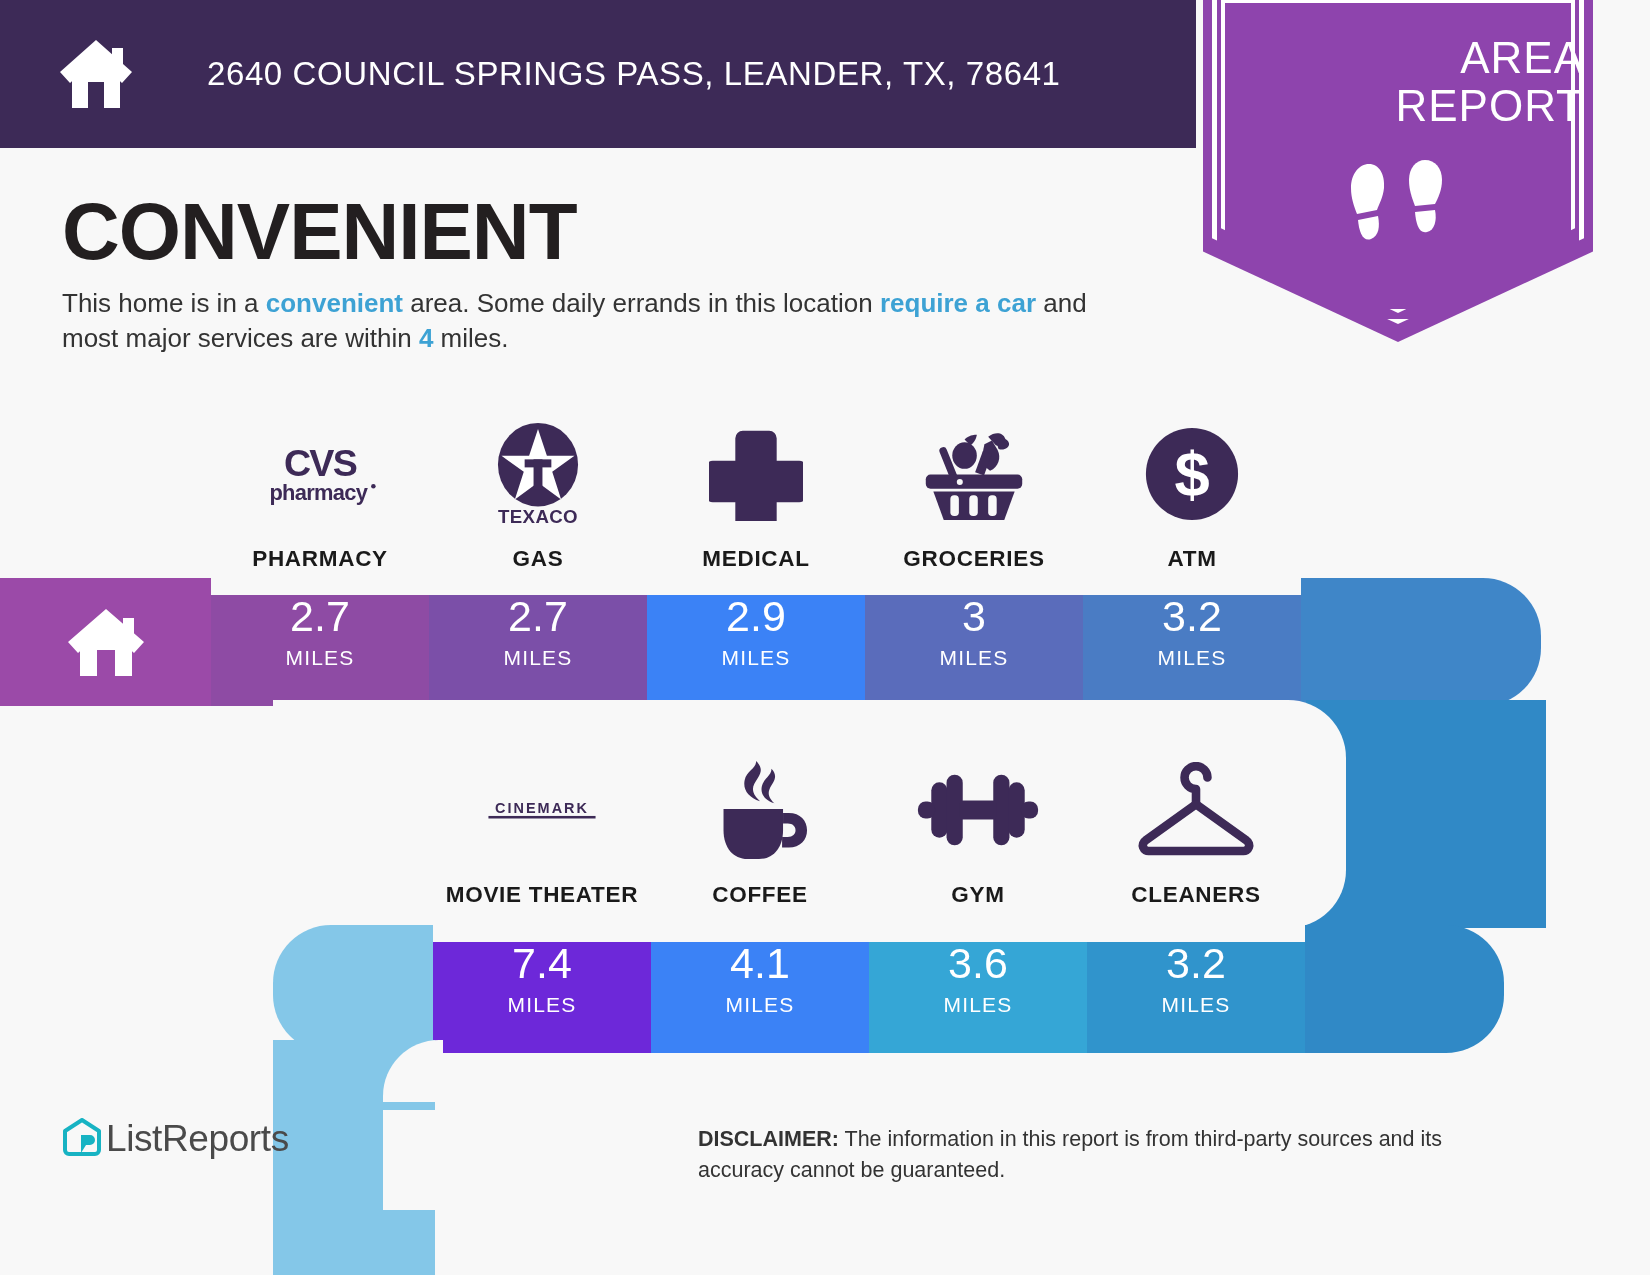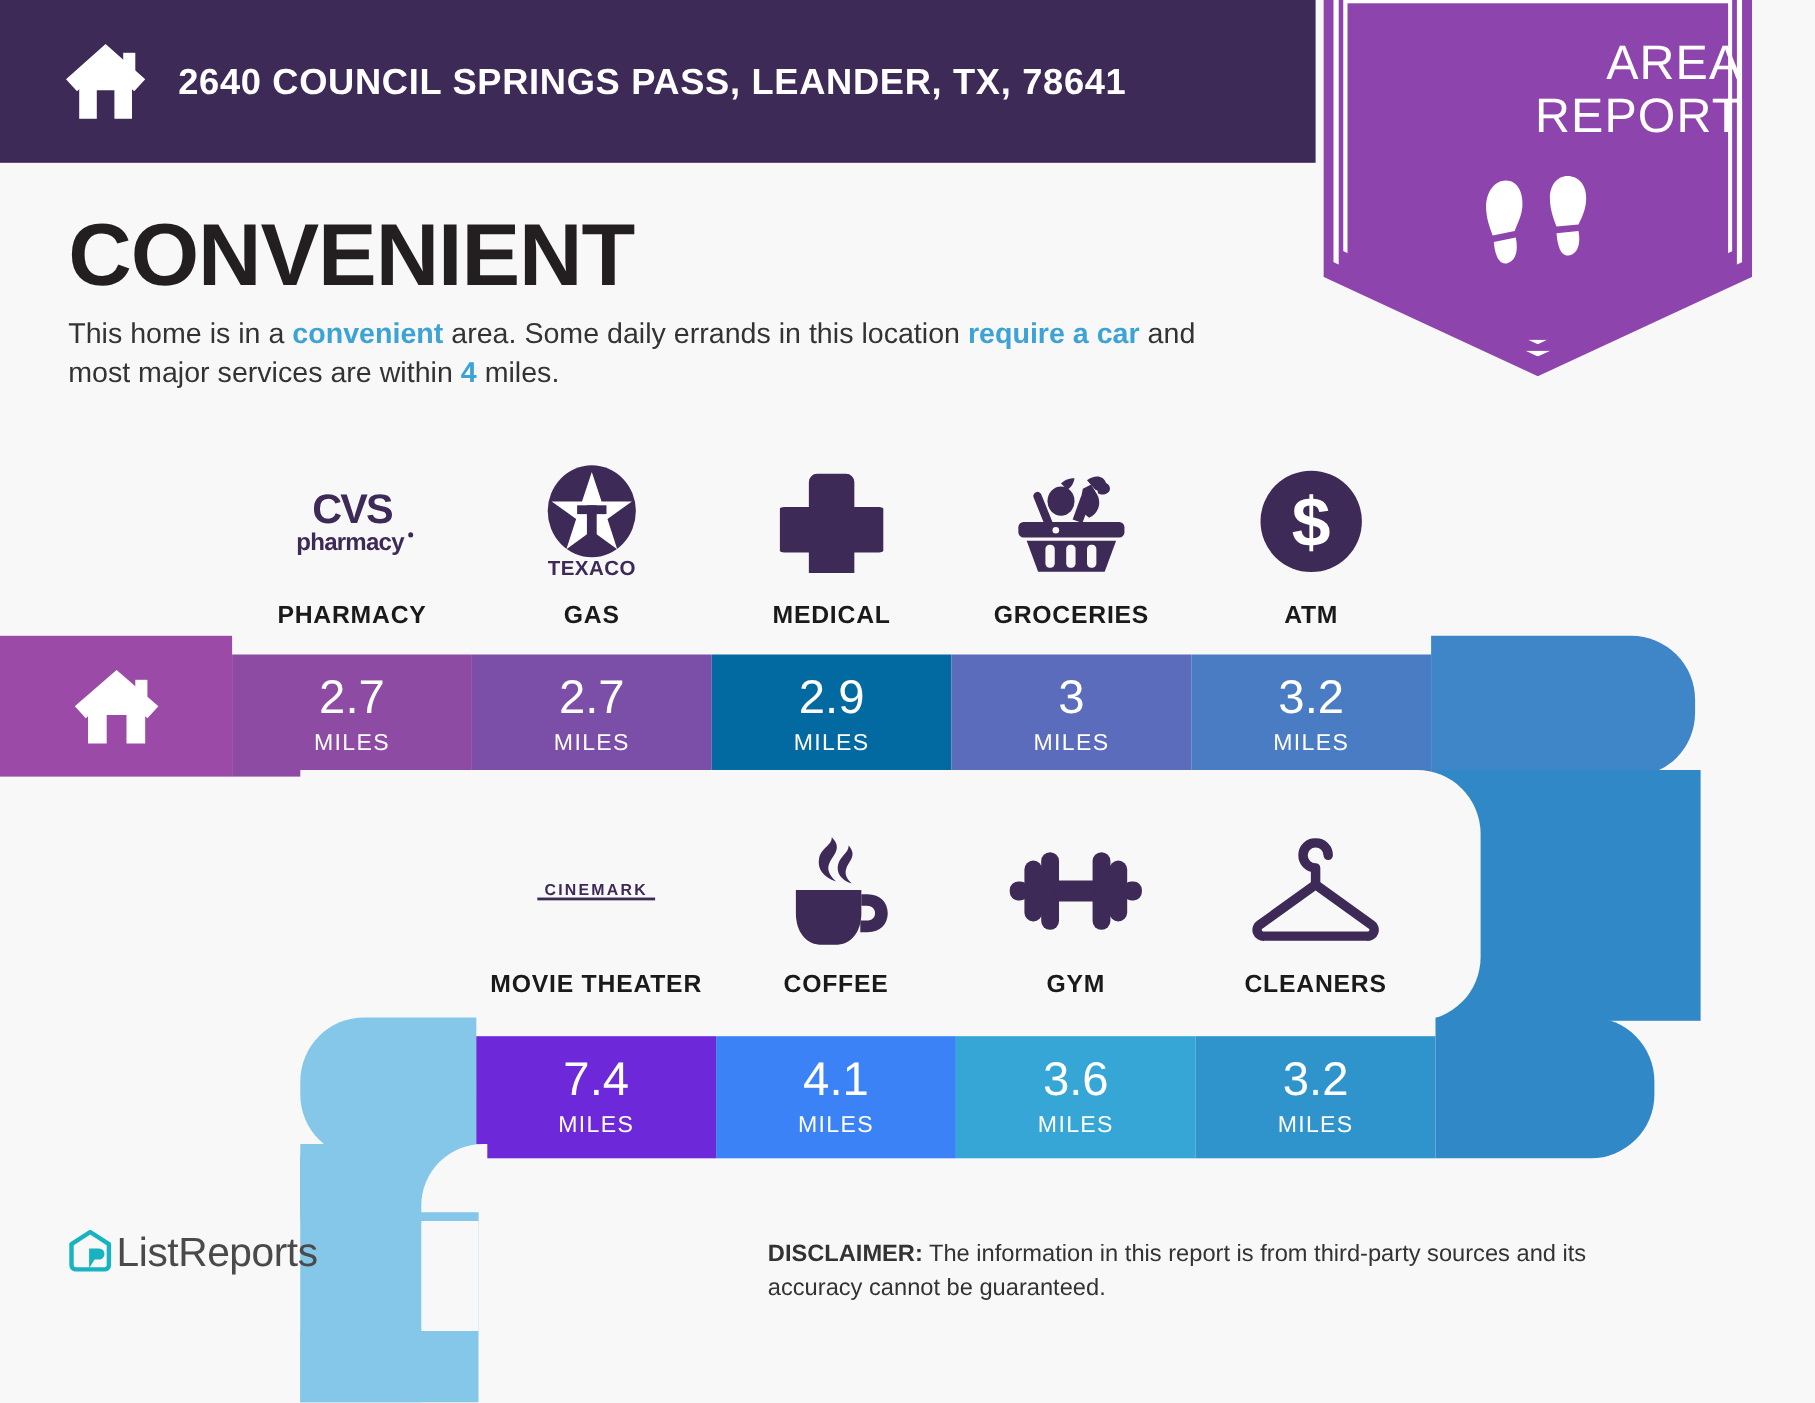--- a/index.html
+++ b/index.html
@@ -12,22 +12,22 @@
   }
   .page { position: relative; width: 1650px; height: 1275px; background: #f8f8f8; }
 
   
   .header {
     position: absolute; left: 0; top: 0; width: 1196px; height: 148px;
     background: #3d2a57; display: flex; align-items: center;
   }
   .header-home { margin-left: 58px; width: 76px; height: 72px; flex: none; }
   .header-address {
-    margin-left: 28px; color: #ffffff; font-size: 33px; letter-spacing: 0.6px;
-    font-weight: 700; white-space: nowrap;
+    margin-left: 73px; color: #ffffff; font-size: 33px; letter-spacing: 0.6px;
+    font-weight: 400; white-space: nowrap;
   }
 
   
   .badge {
     position: absolute; left: 1203px; top: -6px; width: 390px; height: 348px;
     background: #8e44ad;
     -webkit-clip-path: polygon(0 0, 100% 0, 100% 74%, 50% 100%, 0 74%);
     clip-path: polygon(0 0, 100% 0, 100% 74%, 50% 100%, 0 74%);
   }
   .badge-inner {
@@ -74,21 +74,21 @@
     margin-top: 16px; font-size: 22.5px; font-weight: 700; color: #1a1a1a;
     letter-spacing: 0.7px; white-space: nowrap;
   }
   #icon-row-1 { left: 211px; top: 418px; }
   #icon-row-2 { left: 433px; top: 754px; }
 
   
   .bar { position: absolute; display: flex; height: 128px; }
   .bar-cell {
     width: 218px; display: flex; flex-direction: column;
-    align-items: center; justify-content: center; color: #ffffff; margin-top: 17px;
+    align-items: center; color: #ffffff; margin-top: 17px;
   }
   .bar-val { font-size: 43px; font-weight: 400; line-height: 1; }
   .bar-unit { font-size: 21px; font-weight: 400; letter-spacing: 1.2px; margin-top: 8px; }
   .home-cell { width: 211px; display: flex; align-items: center; justify-content: center; }
 
   #bar-1 { left: 0; top: 578px; width: 1546px; }
   #bar-1 .cap {
     width: 240px; border-top-right-radius: 58px; border-bottom-right-radius: 58px;
   }
   #bar-2 { left: 273px; top: 925px; width: 1273px; }
@@ -241,21 +241,21 @@
       </svg>
     </div>
     <div class="bar-cell" style="background:#8e4ba4">
       <span class="bar-val">2.7</span>
       <span class="bar-unit">MILES</span>
     </div>
     <div class="bar-cell" style="background:#7b4fa8">
       <span class="bar-val">2.7</span>
       <span class="bar-unit">MILES</span>
     </div>
-    <div class="bar-cell" style="background:#0369a1">
+    <div class="bar-cell" style="background:#3b82f6">
       <span class="bar-val">2.9</span>
       <span class="bar-unit">MILES</span>
     </div>
     <div class="bar-cell" style="background:#5a6cbb">
       <span class="bar-val">3</span>
       <span class="bar-unit">MILES</span>
     </div>
     <div class="bar-cell" style="background:#4a7cc4">
       <span class="bar-val">3.2</span>
       <span class="bar-unit">MILES</span>

